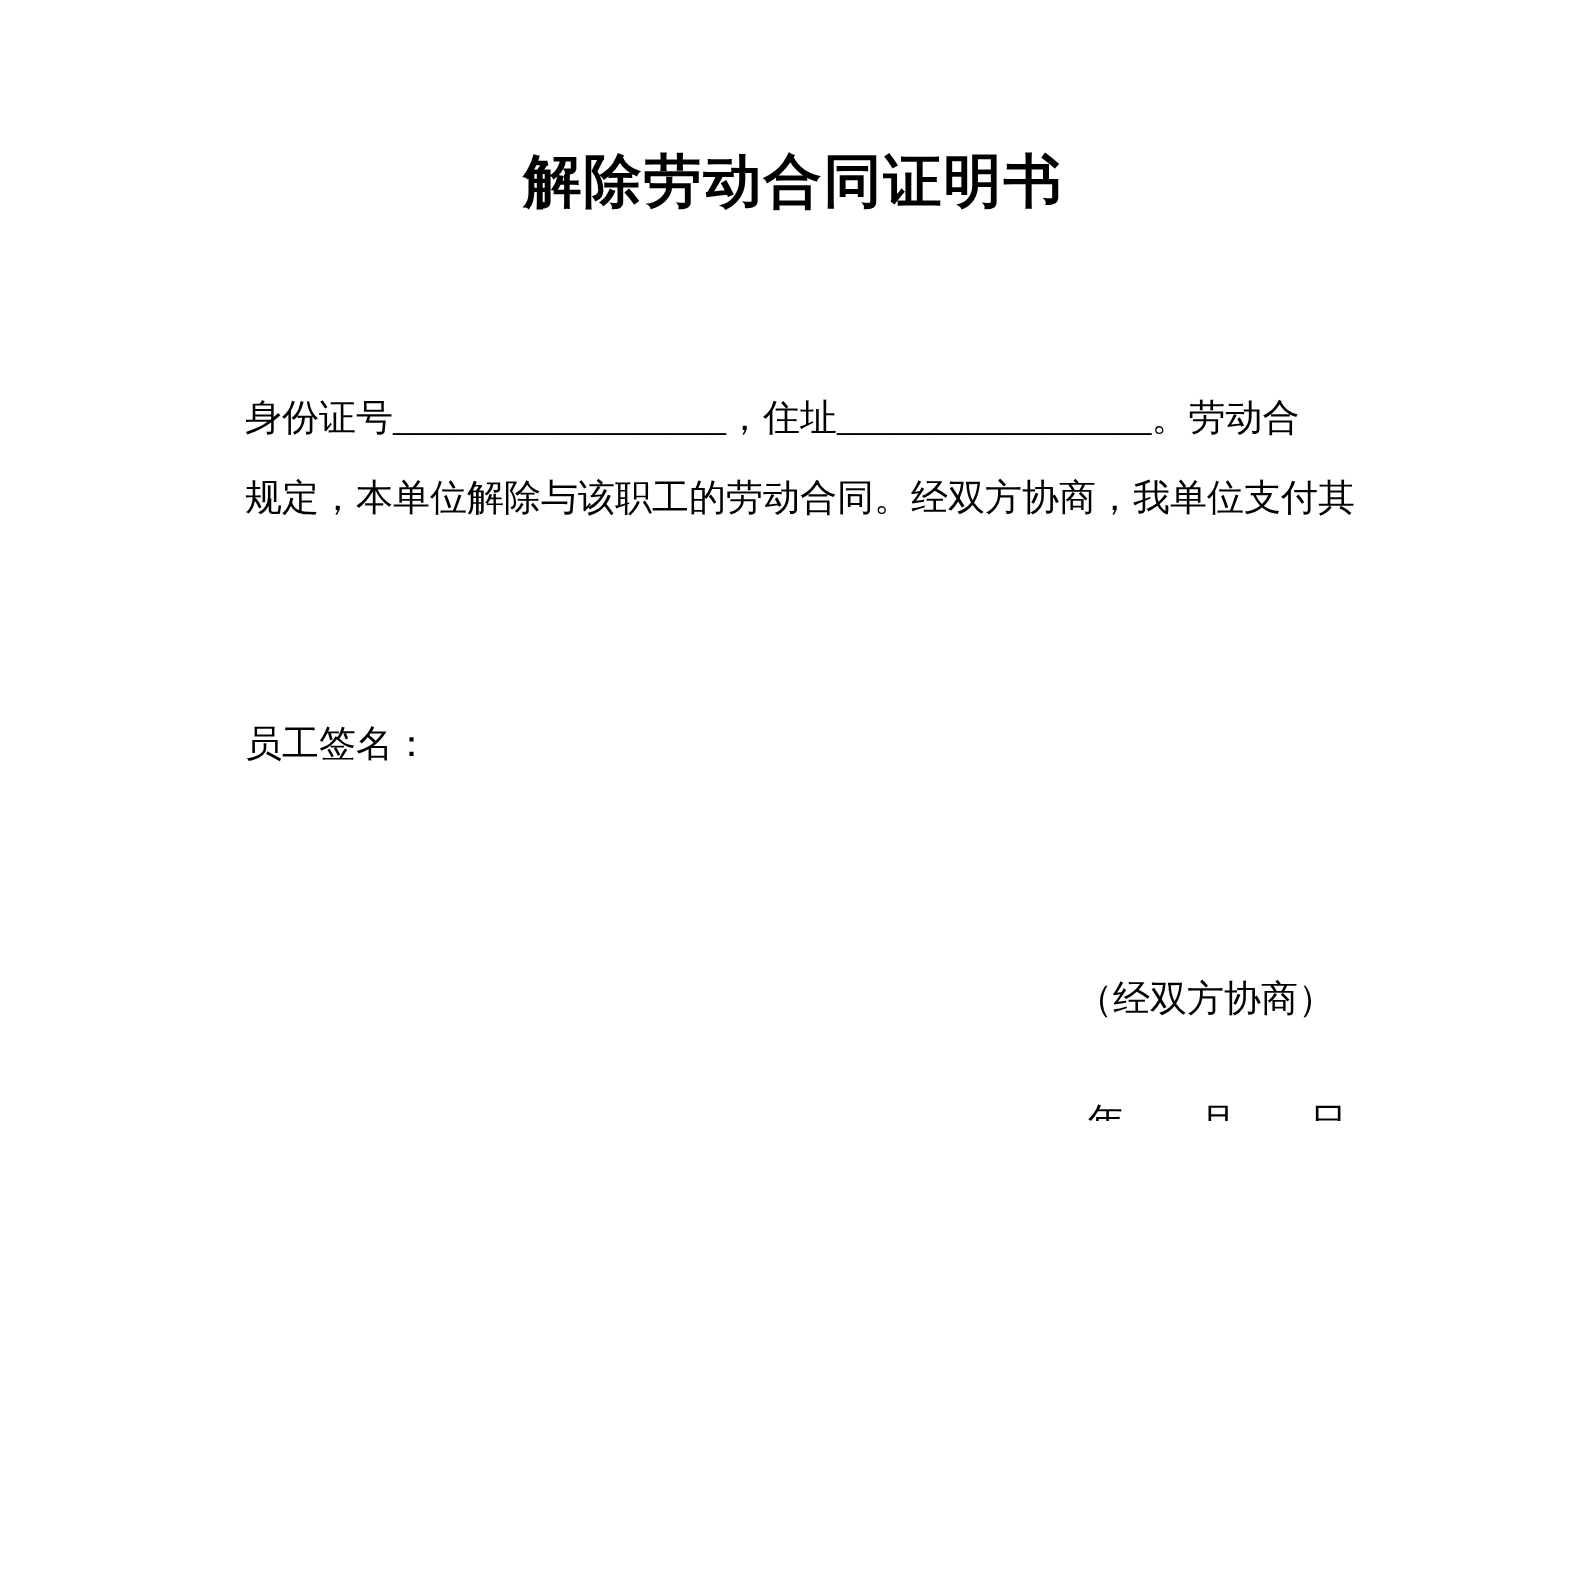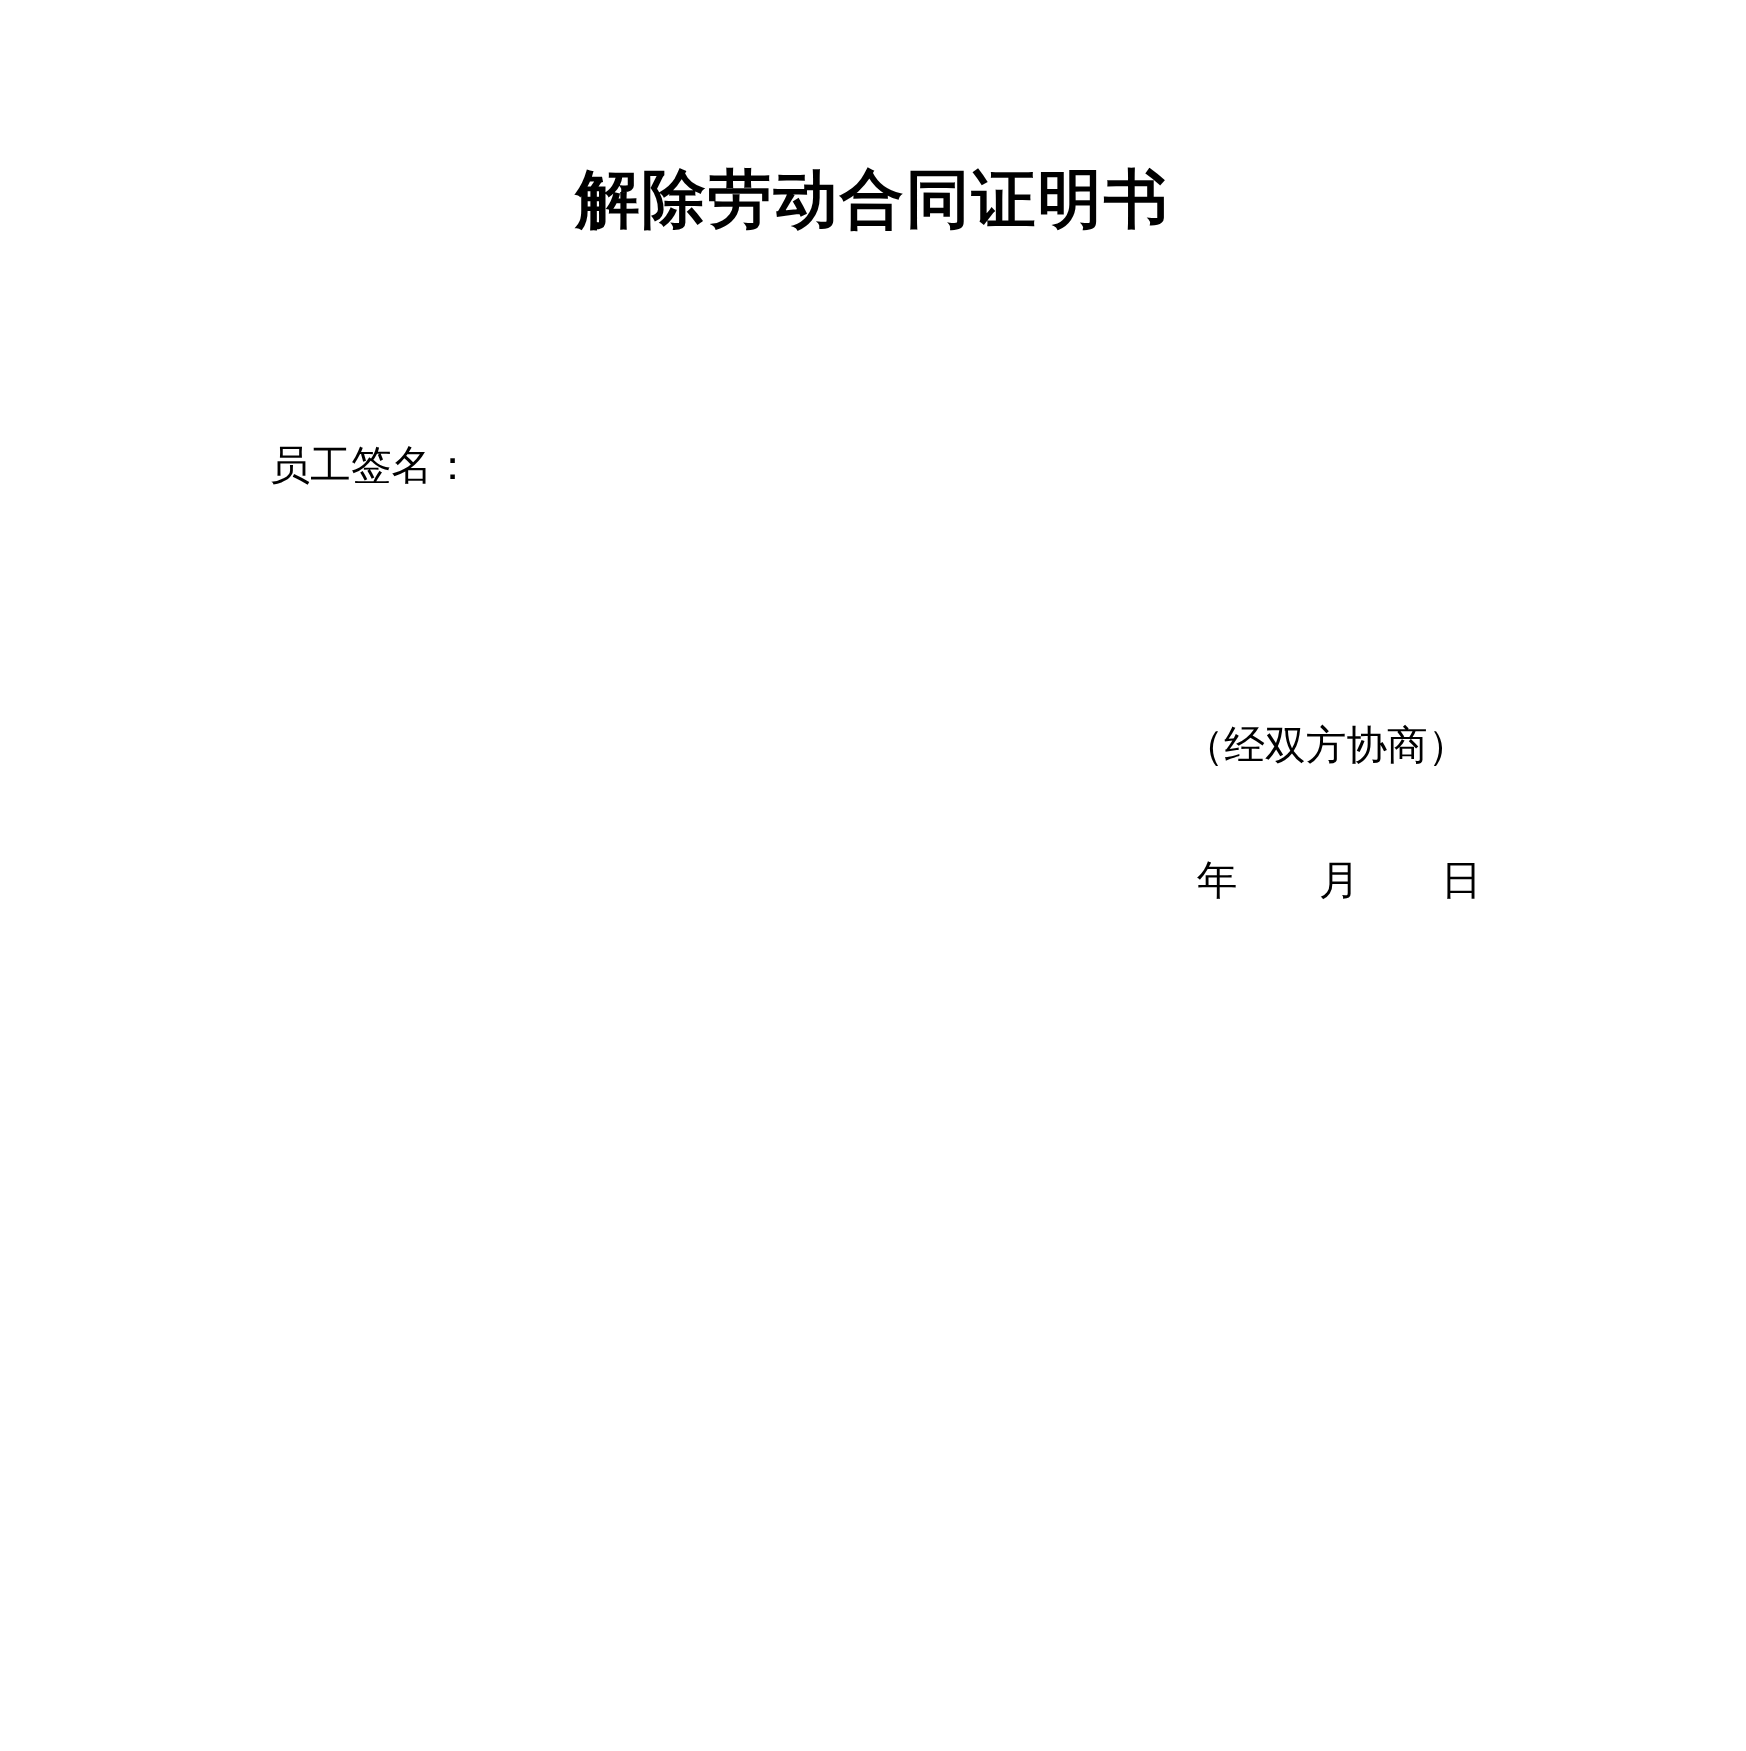--- a/index.html
+++ b/index.html
@@ -58,20 +58,22 @@
 </head>
 <body>
 
 <div class="page">
 
   <div class="doc-title">解除劳动合同证明书</div>
 
   <div class="content">
 
     <div class="body-block">
+      <div class="line">身份证号__________________，住址_________________。劳动合</div>
+      <div class="line">规定，本单位解除与该职工的劳动合同。经双方协商，我单位支付其</div>
     </div>
 
 
     <div class="line signature-line">员工签名：</div>
 
     <div class="line seal-line">（经双方协商）</div>
 
     <div class="line date-line">年　　月　　日</div>
 
   </div>

